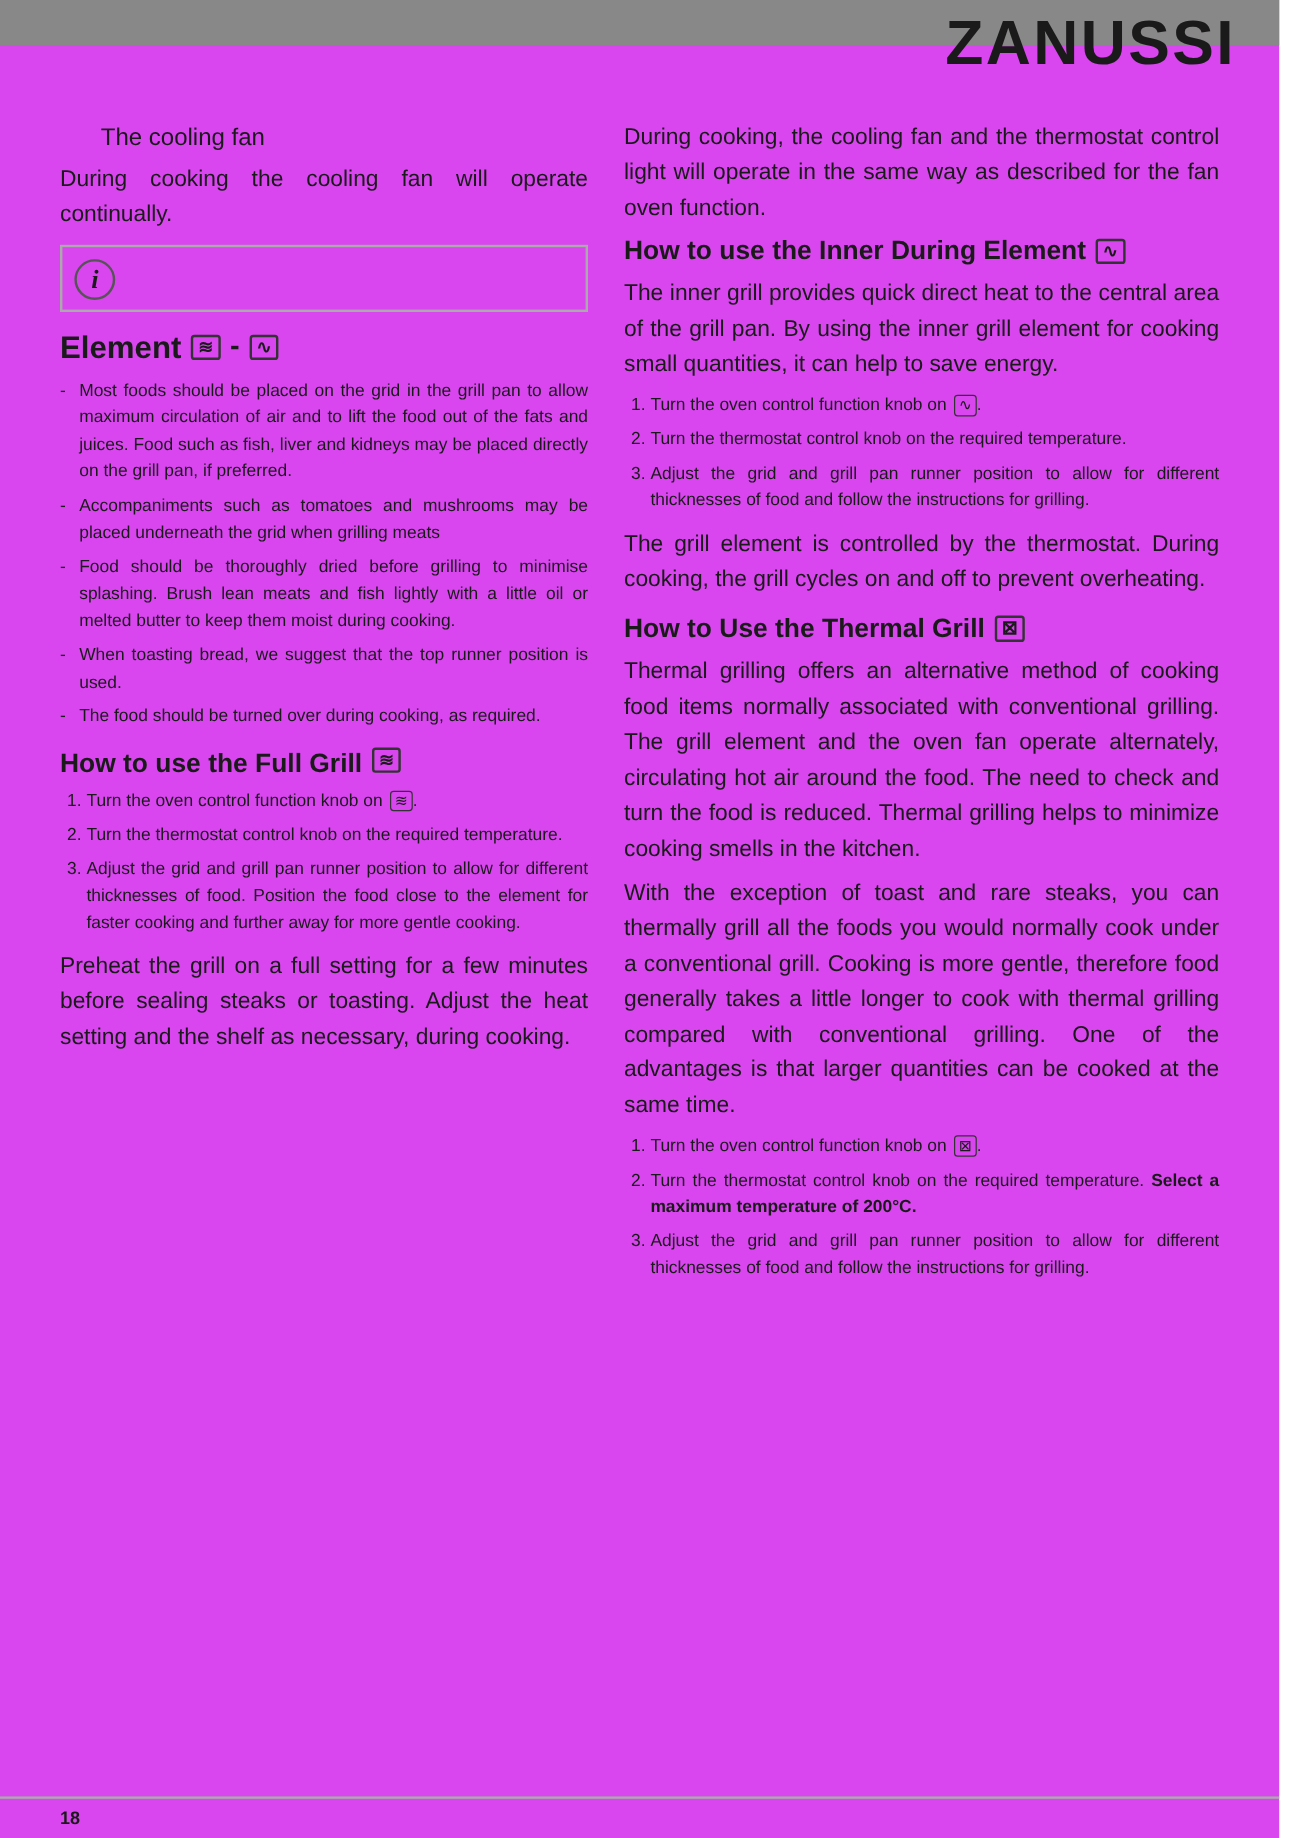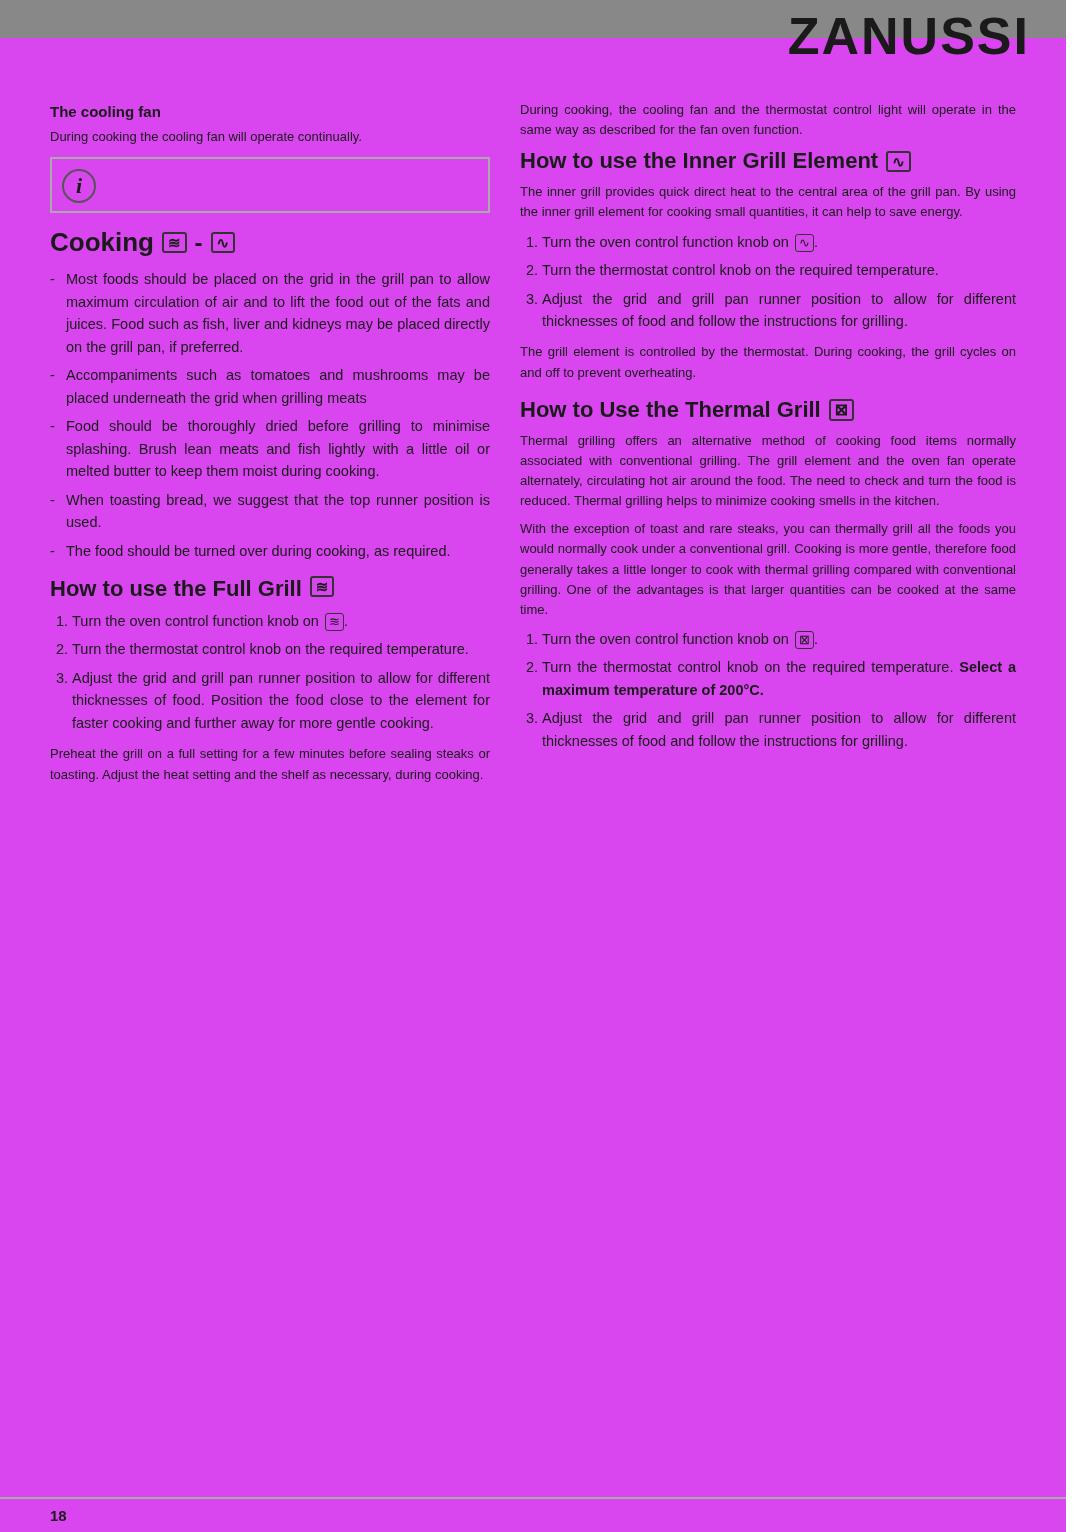--- a/index.html
+++ b/index.html
@@ -58,27 +58,28 @@
     .left-column {
       width: 440px;
       flex-shrink: 0;
     }
 
     .right-column {
       flex: 1;
     }
 
     .sub-heading {
-      font-size: 15px;
-      font-weight: 700;
+      font-size: 20px;
+      font-weight: 400;
       margin-bottom: 4px;
+      margin-left: 34px;
     }
 
     p {
-      font-size: 13px;
+      font-size: 19px;
       line-height: 1.55;
       margin-bottom: 8px;
       text-align: justify;
     }
 
     .info-box {
       display: flex;
       flex-direction: row;
       border: 2px solid #aaa;
       padding: 8px 10px;
@@ -241,21 +242,21 @@
     <div class="left-column">
 
       <p class="sub-heading">The cooling fan</p>
       <p>During cooking the cooling fan will operate continually.</p>
 
       <div class="info-box">
         <div class="info-icon">i</div>
       </div>
 
       <div class="grilling-heading">
-        <span>Cooking</span>
+        <span>Element</span>
         <span class="icon-box">≋</span>
         <span style="font-size:24px;font-weight:900;"> - </span>
         <span class="icon-box">∿</span>
       </div>
 
       <ul class="bullet-list">
         <li>Most foods should be placed on the grid in the grill pan to allow maximum circulation of air and to lift the food out of the fats and juices. Food such as fish, liver and kidneys may be placed directly on the grill pan, if preferred.</li>
         <li>Accompaniments such as tomatoes and mushrooms may be placed underneath the grid when grilling meats</li>
         <li>Food should be thoroughly dried before grilling to minimise splashing. Brush lean meats and fish lightly with a little oil or melted butter to keep them moist during cooking.</li>
         <li>When toasting bread, we suggest that the top runner position is used.</li>
@@ -275,21 +276,21 @@
 
       <p>Preheat the grill on a full setting for a few minutes before sealing steaks or toasting. Adjust the heat setting and the shelf as necessary, during cooking.</p>
 
     </div>
 
     <div class="right-column">
 
       <p>During cooking, the cooling fan and the thermostat control light will operate in the same way as described for the fan oven function.</p>
 
       <div class="inner-grill-heading">
-        <span>How to use the Inner Grill Element</span>
+        <span>How to use the Inner During Element</span>
         <span class="icon-box">∿</span>
       </div>
 
       <p>The inner grill provides quick direct heat to the central area of the grill pan. By using the inner grill element for cooking small quantities, it can help to save energy.</p>
 
       <ol class="numbered-list">
         <li>Turn the oven control function knob on <span class="inline-icon">∿</span>.</li>
         <li>Turn the thermostat control knob on the required temperature.</li>
         <li>Adjust the grid and grill pan runner position to allow for different thicknesses of food and follow the instructions for grilling.</li>
       </ol>

